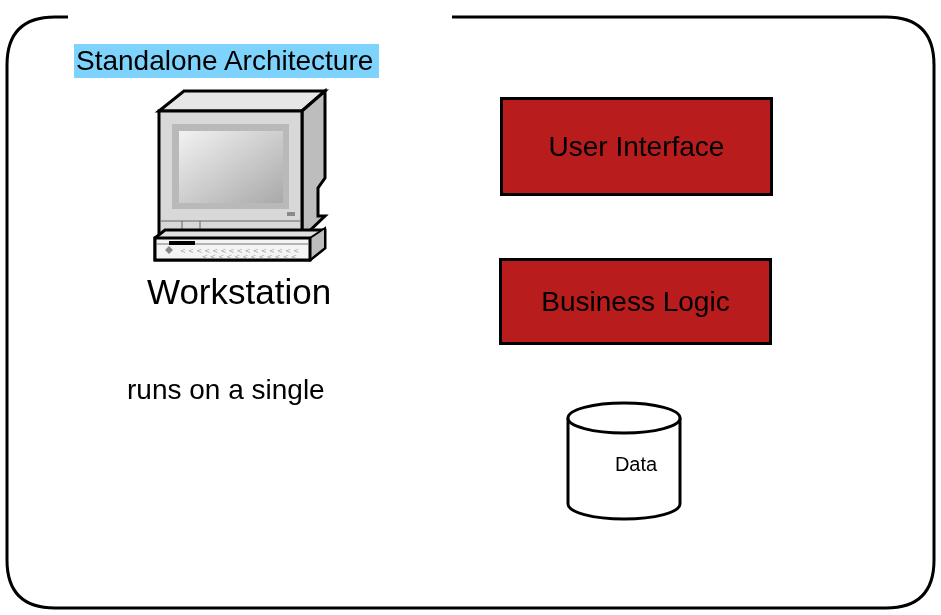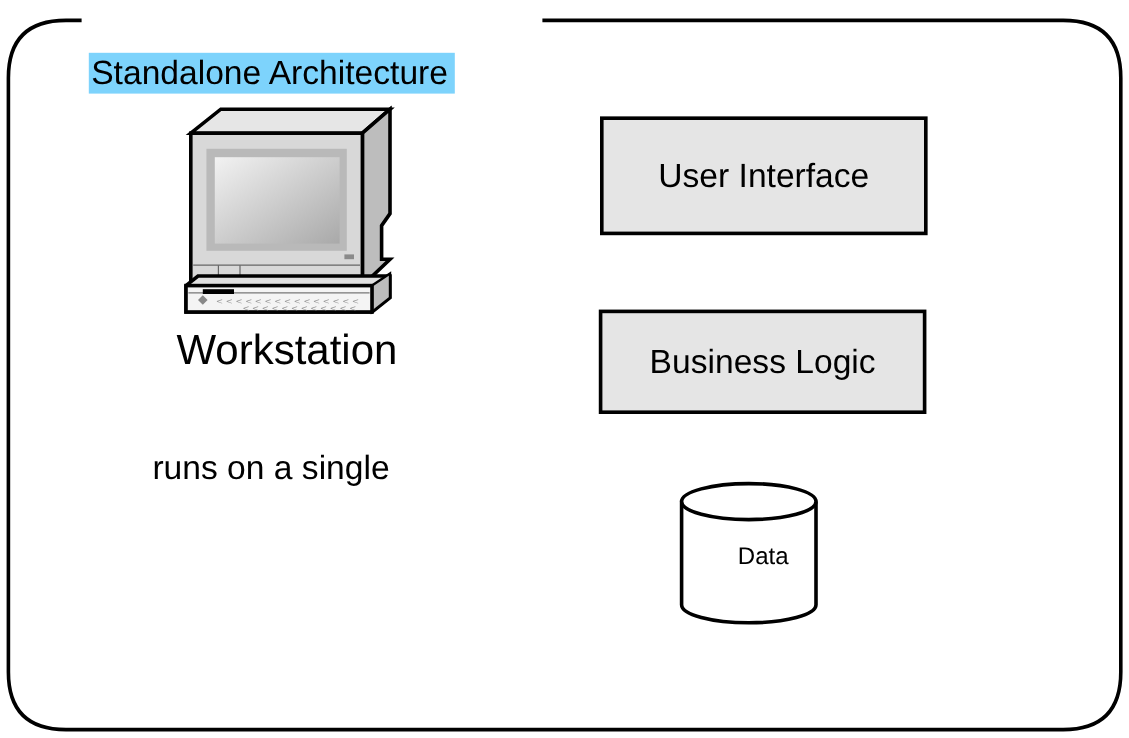--- a/index.html
+++ b/index.html
@@ -1,20 +1,20 @@
 <!DOCTYPE html>
 <html><head>
   <meta charset="utf-8">
   <style>
     html, body { margin: 0; padding: 0; background: #ffffff; }
     body { width: 941px; height: 615px; position: relative; overflow: hidden; font-family: "Liberation Sans", sans-serif; color: #000; }
     .abs { position: absolute; }
     #frame-svg { position: absolute; left: 0; top: 0; }
     .title { left: 74px; top: 0px; font-size: 28px; line-height: 34px; background: #7dd3fc; padding: 0 6px 0 2px; white-space: nowrap; margin-top: 44px; }
-    .box { border: 3px solid #000; box-sizing: border-box; display: flex; align-items: center; justify-content: center; font-size: 28px; background: #e5e5e5; }
+    .box { border: 3px solid #000; box-sizing: border-box; display: flex; align-items: center; justify-content: center; font-size: 28px; background: #b91c1c; }
     .ui-box { left: 500px; top: 97px; width: 273px; height: 99px; }
     .bl-box { left: 499px; top: 248px; width: 273px; height: 87px; margin-top: 10px; }
     .ws-label { left: 147px; top: 274px; font-size: 35px; line-height: 36px; white-space: nowrap; }
     .desc { left: 127px; top: 370px; font-size: 28px; line-height: 40px; }
     .desc div { white-space: nowrap; }
     .data-label { left: 567px; top: 446px; width: 138px; text-align: center; font-size: 20px; line-height: 36px; }
   </style>
 </head>
 <body>
 

